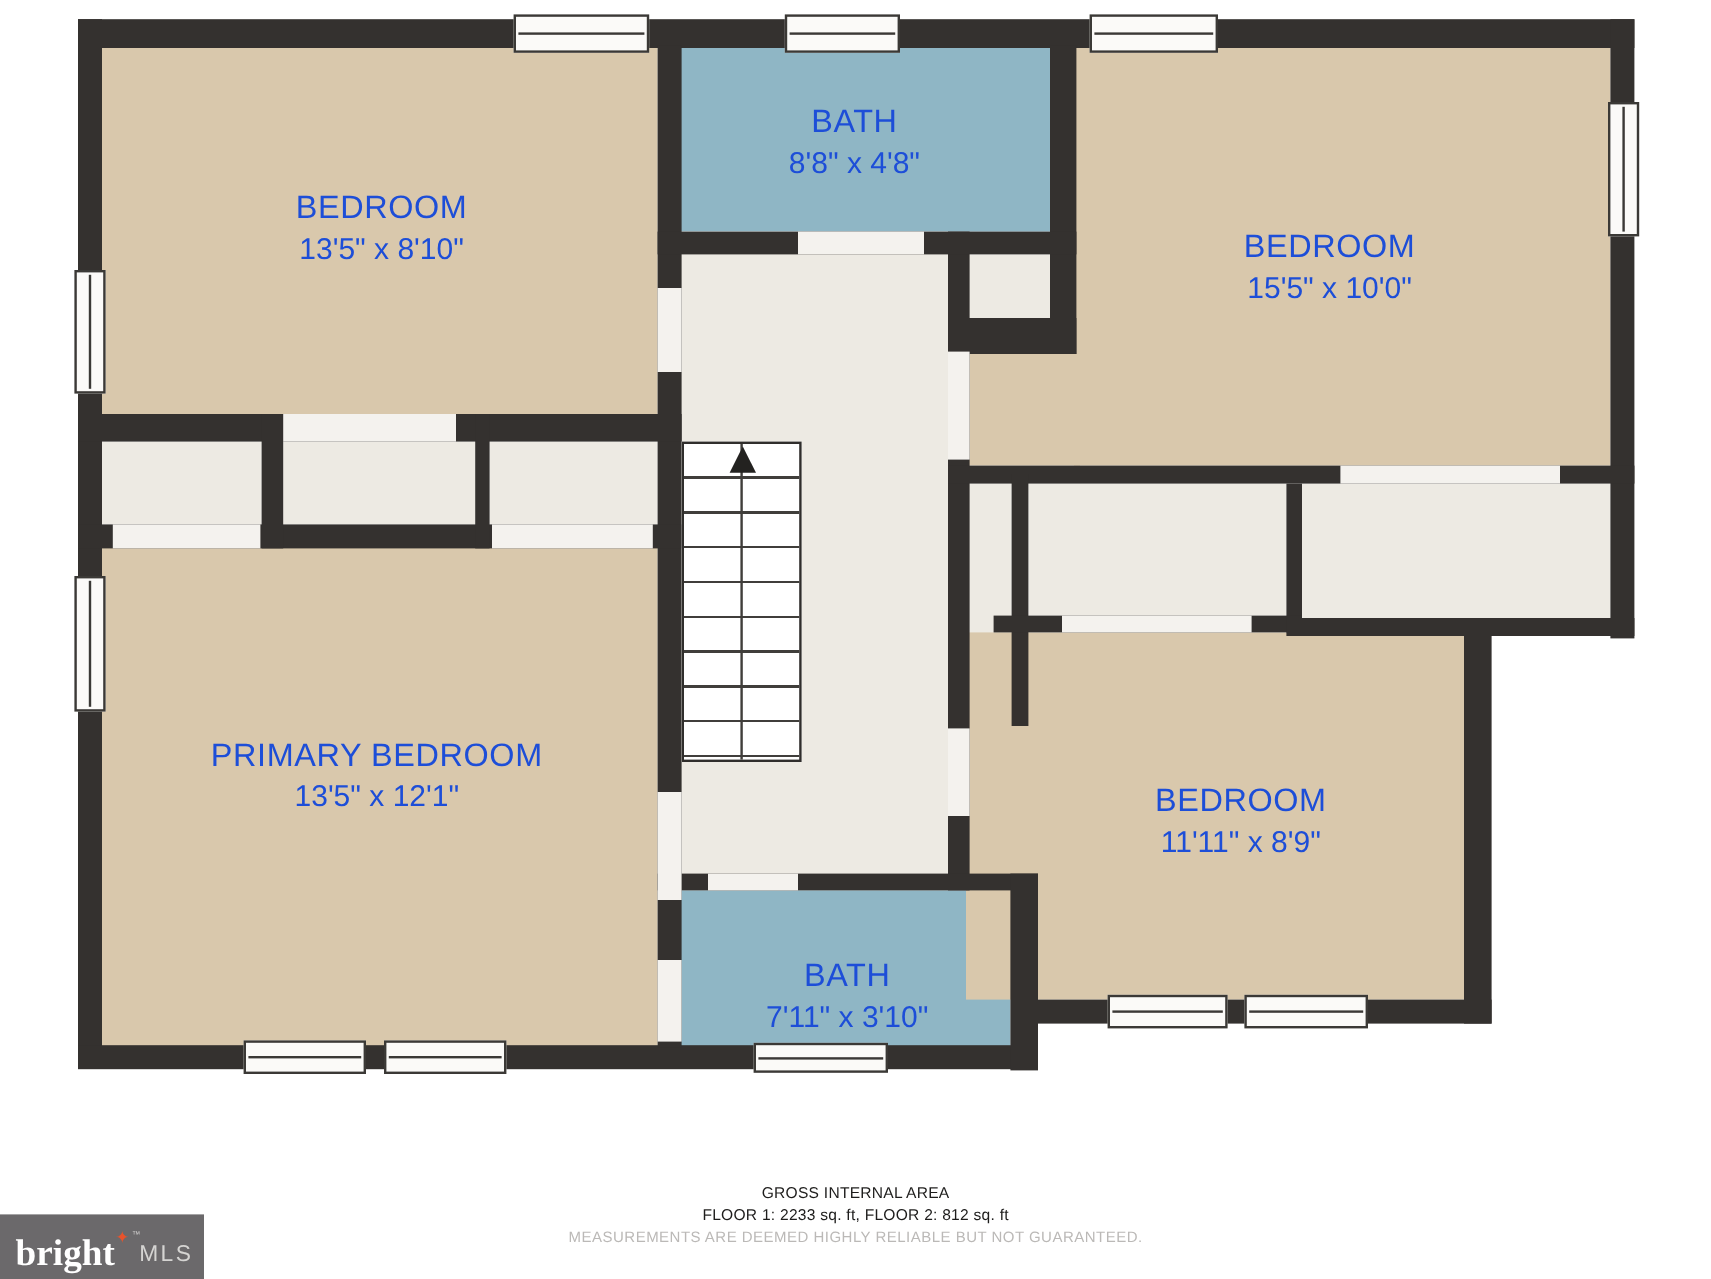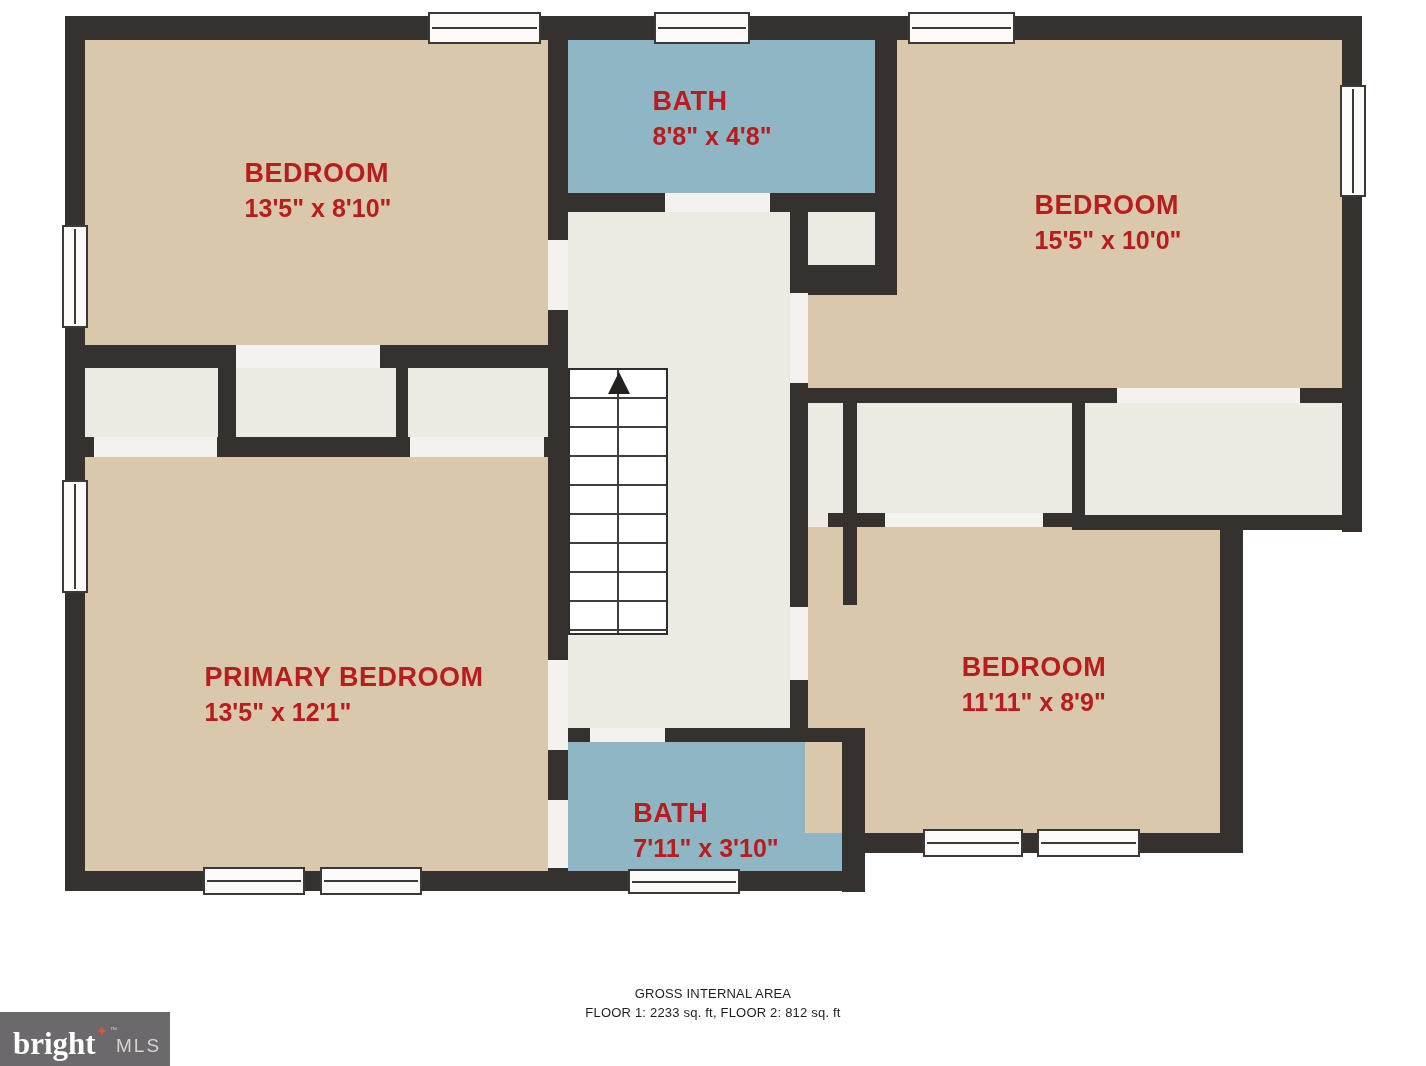--- a/index.html
+++ b/index.html
@@ -21,22 +21,22 @@
     background-color:#ffffff;border:2px solid #302e2c;box-sizing:border-box;
     background-image:repeating-linear-gradient(to bottom,transparent 0 27px,#403e3b 27px 29px);
   }
   #stairs::after{content:"";position:absolute;top:0;bottom:0;left:50%;width:2px;margin-left:-1px;background:#403e3b;}
   .up-arrow{
     position:absolute;left:608px;top:372px;width:0;height:0;
     border-left:11px solid transparent;border-right:11px solid transparent;
     border-bottom:22px solid #232220;z-index:5;
   }
   .room-label{
-    position:absolute;transform:translateX(-50%);text-align:left;
-    color:#b91c1c;white-space:nowrap;z-index:6;font-weight:bold;
+    position:absolute;transform:translateX(-50%);text-align:center;
+    color:#1d4ed8;white-space:nowrap;z-index:6;
   }
   .rname{font-size:27px;letter-spacing:.5px;}
   .rdims{font-size:25px;margin-top:5px;}
   #footer{
     position:absolute;left:713px;top:984px;transform:translateX(-50%);
     text-align:center;white-space:nowrap;
   }
   .fline{font-size:13px;font-weight:400;color:#1e1d1c;line-height:19px;letter-spacing:.2px;}
   .fdisc{font-size:12.5px;font-weight:400;color:var(--disclaimer,#bbb9b7);line-height:18px;letter-spacing:.4px;}
   #logo{position:absolute;left:0;top:1012px;width:170px;height:54px;background:var(--logo-bg,#6b696b);}
@@ -128,36 +128,37 @@
     <div class="rdims">13'5" x 8'10"</div>
   </div>
   <div class="room-label" style="left:712px;top:86px;">
     <div class="rname">BATH</div>
     <div class="rdims">8'8" x 4'8"</div>
   </div>
   <div class="room-label" style="left:1108px;top:190px;">
     <div class="rname">BEDROOM</div>
     <div class="rdims">15'5" x 10'0"</div>
   </div>
-  <div class="room-label" style="left:344px;top:614px;margin-top:48px;">
+  <div class="room-label" style="left:314px;top:614px;">
     <div class="rname">PRIMARY BEDROOM</div>
     <div class="rdims">13'5" x 12'1"</div>
   </div>
   <div class="room-label" style="left:706px;top:798px;">
     <div class="rname">BATH</div>
     <div class="rdims">7'11" x 3'10"</div>
   </div>
   <div class="room-label" style="left:1034px;top:652px;">
     <div class="rname">BEDROOM</div>
     <div class="rdims">11'11" x 8'9"</div>
   </div>
 
   <div id="footer">
     <div class="fline">GROSS INTERNAL AREA</div>
     <div class="fline">FLOOR 1: 2233 sq. ft, FLOOR 2: 812 sq. ft</div>
+    <div class="fdisc">MEASUREMENTS ARE DEEMED HIGHLY RELIABLE BUT NOT GUARANTEED.</div>
   </div>
 
   <div id="logo">
     <span class="brand">bright</span>
     <span class="star">✦</span>
     <span class="tm">™</span>
     <span class="mls">MLS</span>
   </div>
 
 </div>

